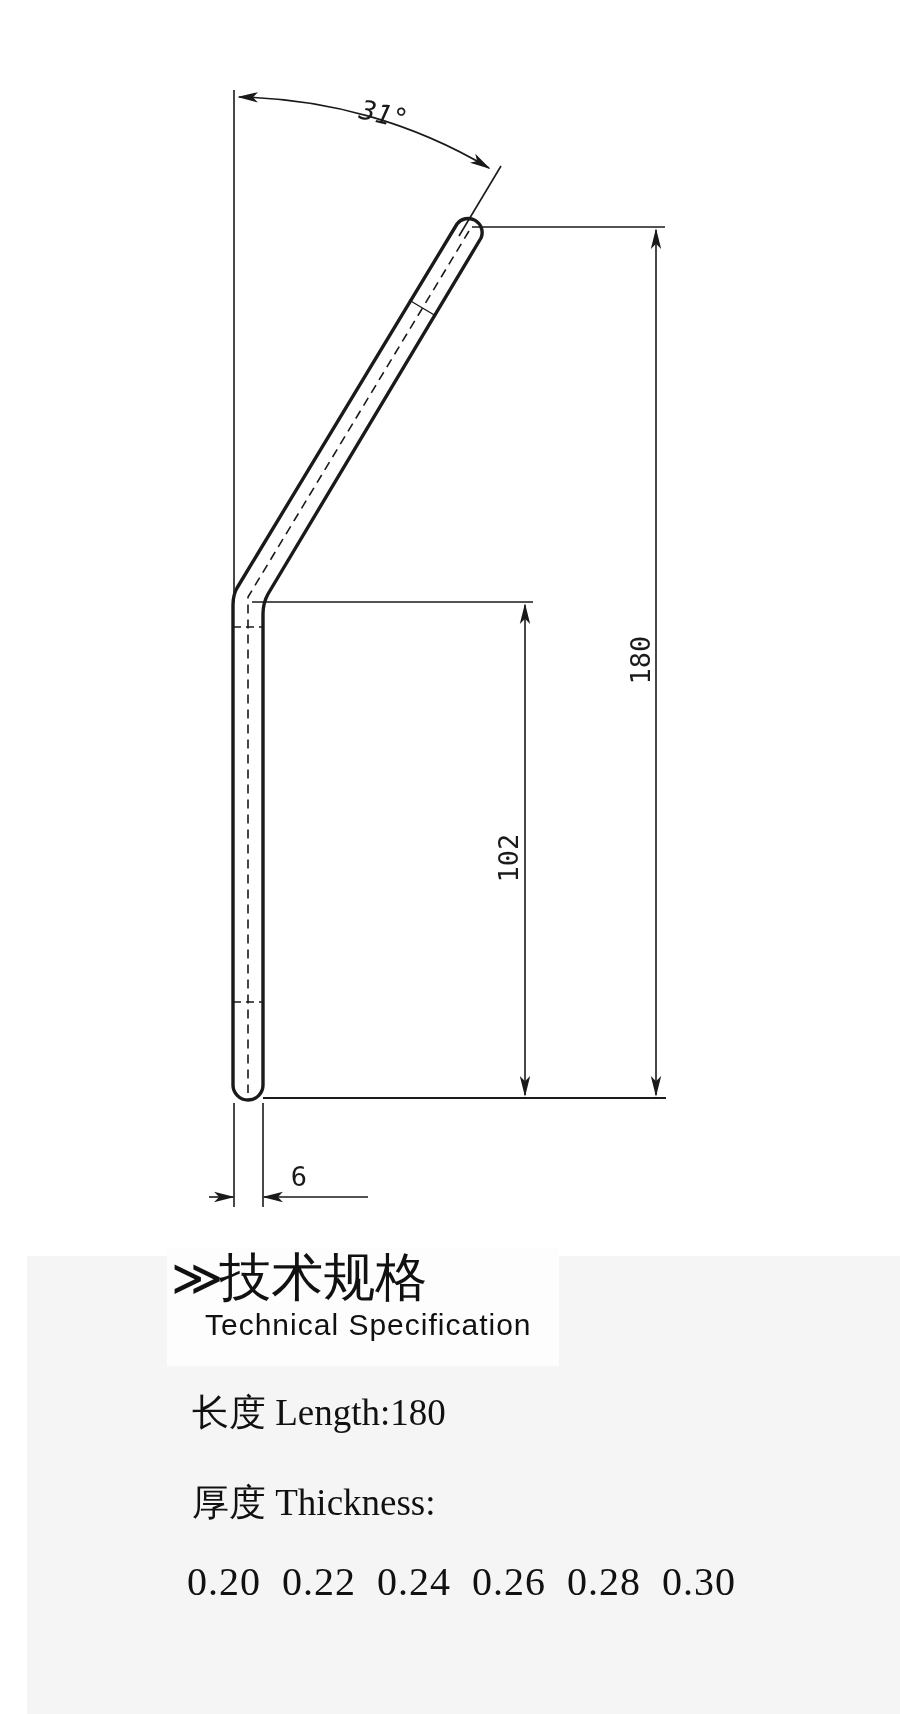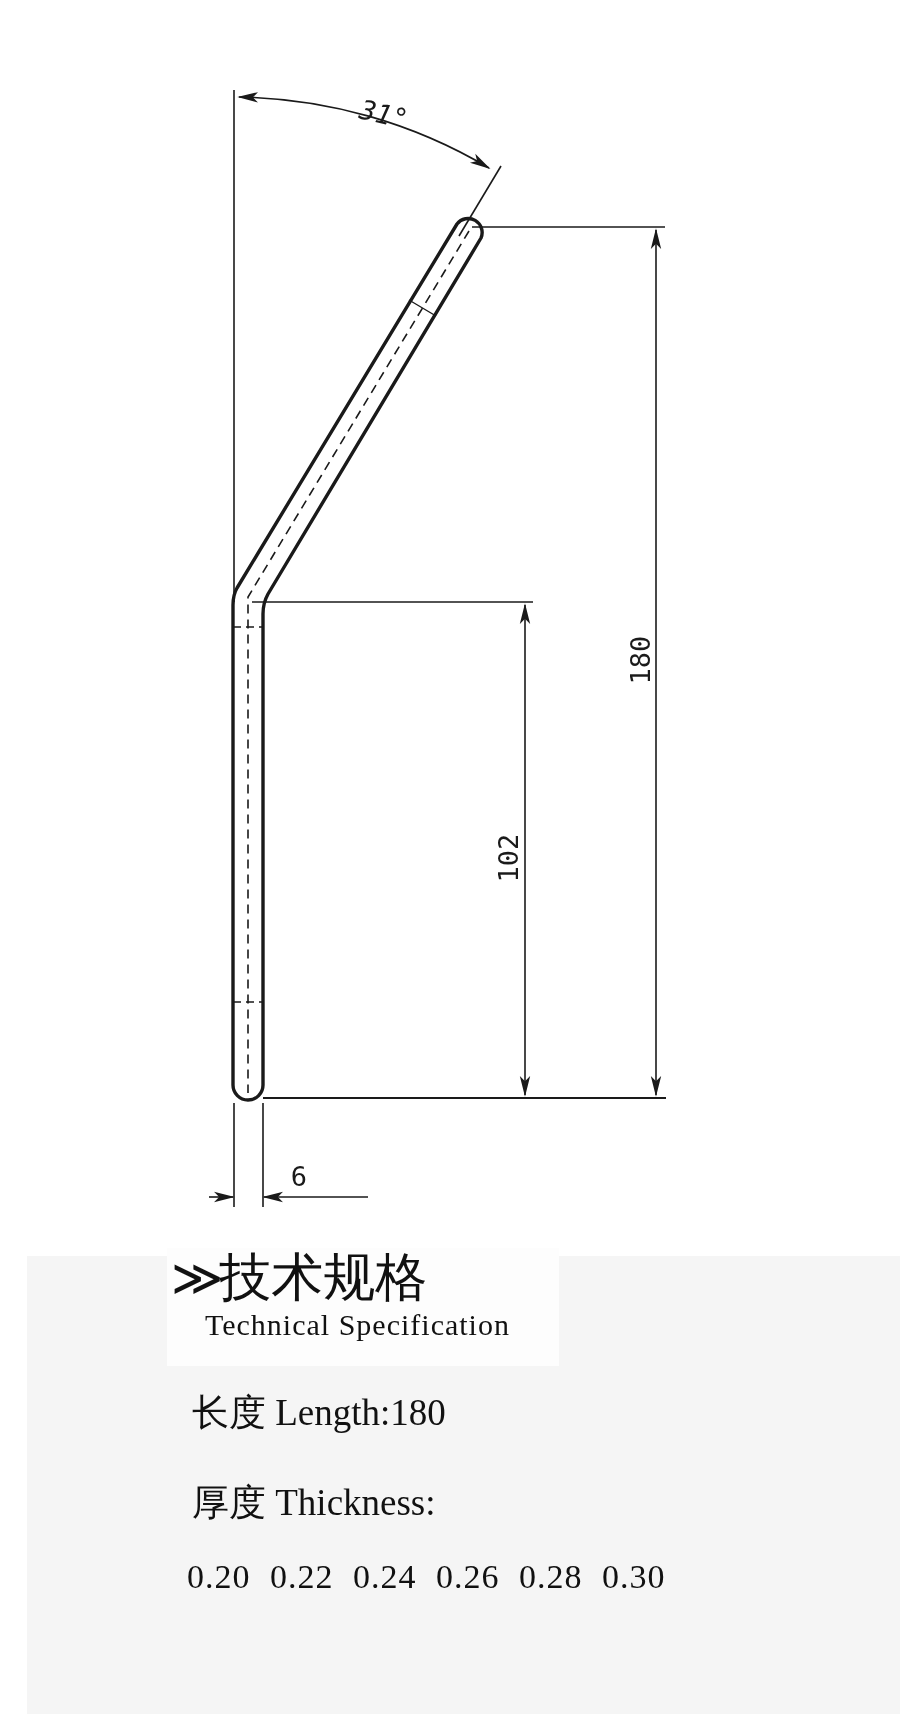--- a/index.html
+++ b/index.html
@@ -23,32 +23,32 @@
   }
   .heading-line{
     position:absolute;left:4px;top:2px;
     font-size:52px;line-height:56px;white-space:nowrap;
     color:#111;
   }
   .heading-chevron{font-size:50px;letter-spacing:-4px;}
   .heading-en{
     position:absolute;left:38px;top:60px;
     font-size:30px;letter-spacing:1px;color:#111;white-space:nowrap;
-    font-family:Liberation Serif, serif;
+    font-family:Liberation Sans, sans-serif;
   }
   .spec-line{
     position:absolute;left:165px;
     font-size:37px;color:#111;white-space:nowrap;
     font-family:"Liberation Serif", serif;
   }
   .spec-length{top:132px;}
   .spec-thickness{top:222px;}
   .spec-values{
     position:absolute;left:160px;top:302px;
-    font-size:34px;color:#111;white-space:nowrap;
+    font-size:40px;color:#111;white-space:nowrap;
     word-spacing:10px;letter-spacing:1px;
     font-family:"Liberation Serif", serif;
   }
   .dim-text{
     font-family:"DejaVu Sans Mono", monospace;
     font-size:27px;fill:#1a1a1a;
   }
 </style>
 </head>
 <body>

